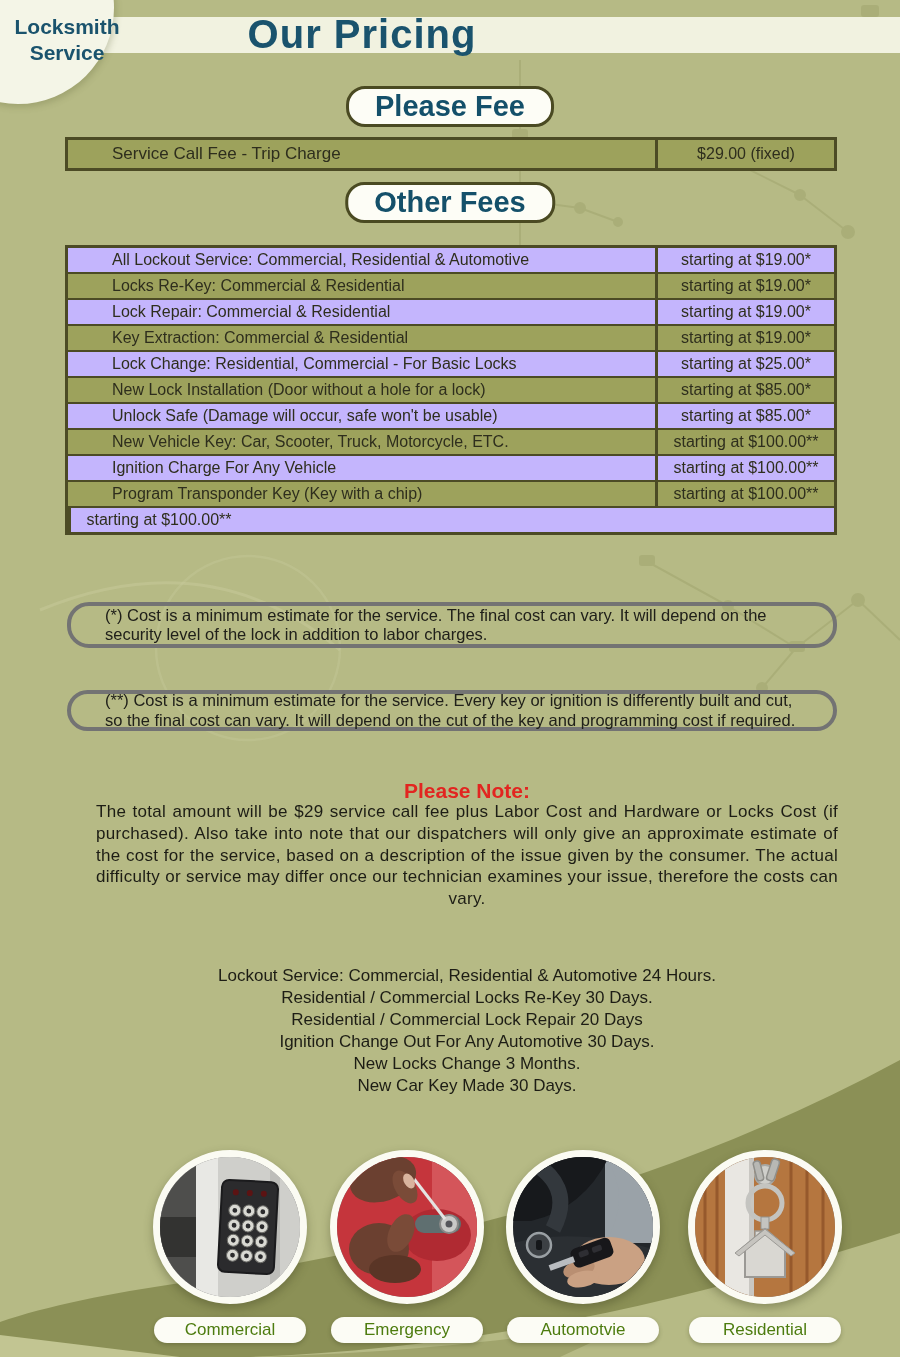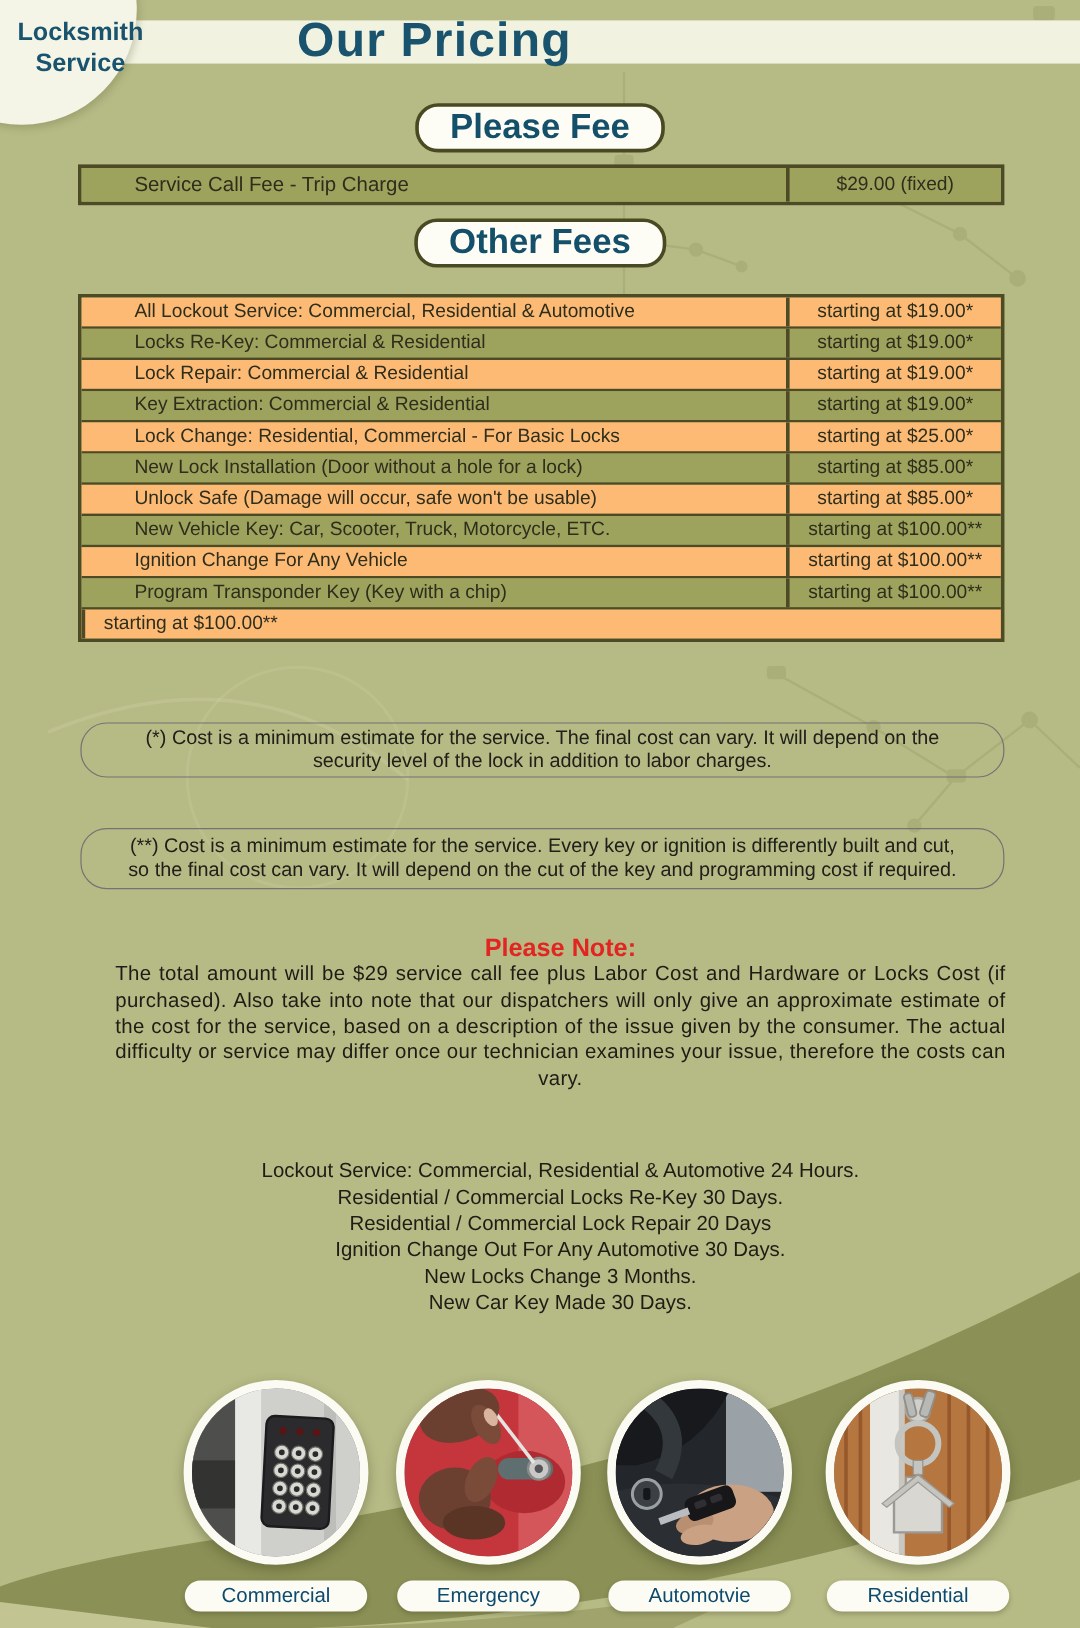--- a/index.html
+++ b/index.html
@@ -22,52 +22,52 @@
       font-size:29px;font-weight:bold;color:#14506a;z-index:3;white-space:nowrap;}
   .pill-basic{top:86px;}
   .pill-other{top:182px;}
 
   .fee-table{position:absolute;left:65px;width:772px;border:3px solid #4c4b25;z-index:3;
       box-sizing:border-box;background:#9da25c;}
   .basic-table{top:137px;}
   .other-table{top:245px;}
   .fee-row{display:flex;align-items:stretch;border-bottom:2px solid #4c4b25;}
   .fee-row:last-child{border-bottom:none;}
-  .row-light{background:#fdba74;}
+  .row-light{background:#c4b5fd;}
   .row-dark{background:#9da25c;}
   .cell-service{flex:1;display:flex;align-items:center;padding-left:44px;
       font-size:16px;color:#2e2e1d;}
   .cell-price{width:179px;box-sizing:border-box;border-left:3px solid #4c4b25;
       display:flex;align-items:center;justify-content:center;font-size:16px;color:#2e2e1d;text-align:right;}
   .basic-table .fee-row{height:28px;}
   .basic-table .cell-service{font-size:17px;}
   .other-table .fee-row{height:24px;}
 
   .note-box{position:absolute;left:67px;width:770px;box-sizing:border-box;
-      border:1px solid #737373;border-radius:22px;text-align:center;z-index:3;
+      border:4px solid #737373;border-radius:22px;text-align:left;z-index:3;
       font-size:16.5px;color:#20201a;line-height:19.5px;padding:4px 34px;
       display:flex;align-items:center;justify-content:center;}
   .note-1{top:602px;height:46px;}
-  .note-2{top:690px;height:51px;}
+  .note-2{top:690px;height:41px;}
 
   .red-heading{position:absolute;left:34px;width:866px;text-align:center;margin:0;
       font-size:21px;font-weight:bold;color:#e22520;z-index:3;}
   .heading-note{top:779px;}
   .heading-warranty{top:943px;}
   .note-paragraph{position:absolute;left:96px;top:801px;width:742px;z-index:3;margin:0;
       font-size:17px;color:#1d1d15;line-height:21.8px;text-align:justify;text-align-last:center;
       letter-spacing:.3px;}
   .warranty-list{position:absolute;left:34px;top:965px;width:866px;z-index:3;
       text-align:center;font-size:17px;color:#1d1d15;line-height:22px;}
 
   .cat-circle{position:absolute;top:1150px;width:140px;height:140px;border-radius:50%;
       border:7px solid #fbfbf3;overflow:hidden;z-index:3;cursor:pointer;
       box-shadow:0 4px 10px rgba(55,58,25,.35);background:#888;}
   .cat-pill{position:absolute;top:1317px;width:152px;height:26px;border-radius:13px;
-      background:#fcfcf5;color:#0c4a6e;font-size:17px;line-height:26px;text-align:center;
+      background:#fcfcf5;color:#4d7c0f;font-size:17px;line-height:26px;text-align:center;
       z-index:3;cursor:pointer;box-shadow:0 2px 4px rgba(55,58,25,.3);}
 </style>
 </head>
 <body>
 
 <div class="page">
 
   <svg class="deco" width="900" height="1357" viewBox="0 0 900 1357">
     <g fill="#8f945c" stroke="#8f945c" opacity="0.3" stroke-width="2">
       <line x1="520" y1="60" x2="520" y2="325"></line>
@@ -149,21 +149,21 @@
     </div>
     <div class="fee-row row-light">
       <div class="cell-service">Unlock Safe (Damage will occur, safe won't be usable)</div>
       <div class="cell-price">starting at $85.00*</div>
     </div>
     <div class="fee-row row-dark">
       <div class="cell-service">New Vehicle Key: Car, Scooter, Truck, Motorcycle, ETC.</div>
       <div class="cell-price">starting at $100.00**</div>
     </div>
     <div class="fee-row row-light">
-      <div class="cell-service">Ignition Change For Any Vehicle</div>
+      <div class="cell-service">Ignition Charge For Any Vehicle</div>
       <div class="cell-price">starting at $100.00**</div>
     </div>
     <div class="fee-row row-dark">
       <div class="cell-service">Program Transponder Key (Key with a chip)</div>
       <div class="cell-price">starting at $100.00**</div>
     </div>
     <div class="fee-row row-light">
       <div class="cell-price">starting at $100.00**</div>
     </div>
   </div>

